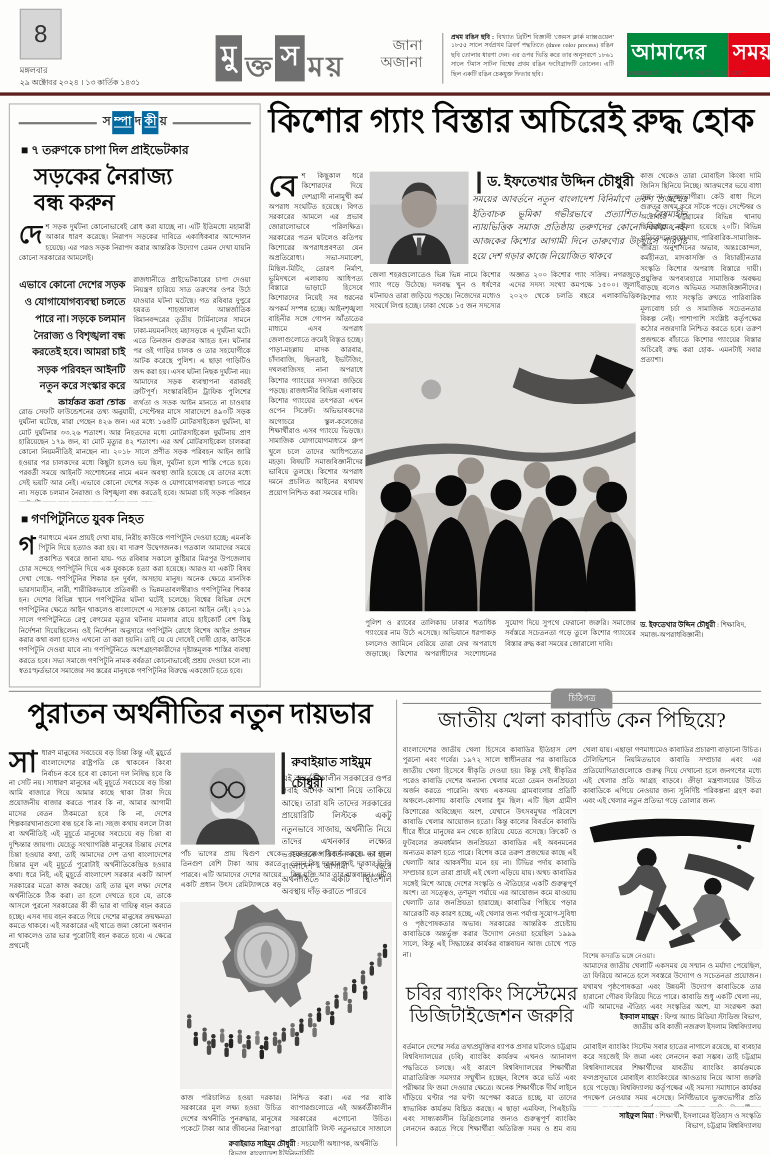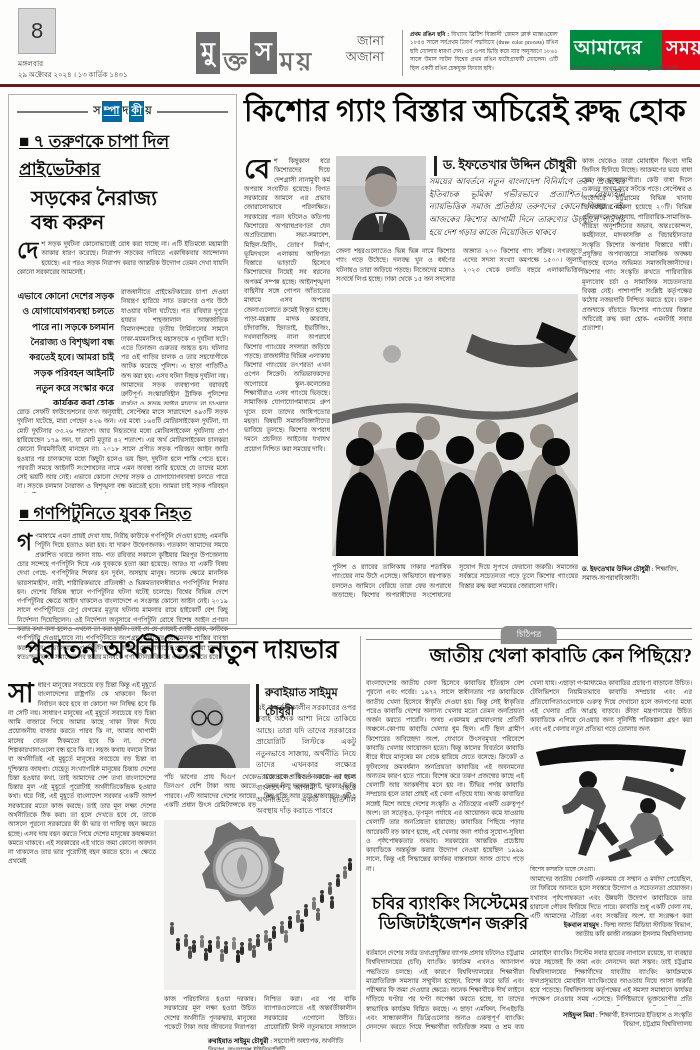--- a/index.html
+++ b/index.html
@@ -26,41 +26,41 @@
   .brand{left:570px;top:30px;display:flex;font-family:"Liberation Sans",sans-serif;font-weight:bold;}
   .brand span{font-size:19px;color:#fff;padding:3px 20px 5px 4px;letter-spacing:.5px;}
   .brand-email{left:570px;top:63px;font-size:6.8px;color:#555;font-family:"Liberation Sans",sans-serif;}
   .toprule{left:0;top:84px;width:700px;height:3px;background:#5e1f1f;}
   
   .edbox{left:8px;top:94px;width:229px;height:531px;border:1px solid #b3b3b3;box-sizing:border-box;padding:6px 8px;}
   .edlabel-row{display:flex;align-items:center;gap:5px;margin-bottom:6px;}
   .edlabel-row:before,.edlabel-row:after{content:"";flex:1;height:2px;background:#777;}
   .edlabel{display:flex;gap:1px;align-items:center;font-weight:700;font-size:11px;color:#333;}
   .edlabel .bx{background:#0369a1;color:#fff;padding:1px 2px;text-decoration:underline;}
-  .kicker{font-size:17px;font-weight:700;color:#111;margin:2px 0 3px 2px;text-decoration:underline;}
+  .kicker{font-size:11px;font-weight:700;color:#111;margin:2px 0 3px 2px;}
   .edh1{font-size:20px;font-weight:700;line-height:1.18;margin:0 0 5px 14px;color:#0d0d0d;}
   .edh2{font-size:16.5px;font-weight:700;line-height:1.2;margin:0 0 5px 12px;color:#0d0d0d;}
   .pullquote{float:left;width:46%;font-size:9px;line-height:1.7;text-align:right;color:#111;
              padding:2px 7px 2px 0;font-weight:600;}
   
   .mainart{left:244px;top:94px;width:448px;height:532px;}
   .mainhead{font-size:30px;font-weight:700;line-height:1.1;color:#070707;white-space:nowrap;}
   .byline{font-size:12.5px;font-weight:700;border-left:3px solid #222;padding-left:6px;color:#0a0a0a;}
   .standfirst{font-size:8.2px;line-height:1.55;color:#222;text-align:justify;overflow:hidden;}
   .signature{font-size:6.4px;line-height:1.45;color:#222;}
   .signature b{color:#000;}
   
   .econ{left:8px;top:636px;width:348px;height:409px;}
   .econhead{font-size:25px;font-weight:700;text-align:center;line-height:1.1;color:#070707;white-space:nowrap;}
   
   .letters{left:366px;top:626px;width:326px;height:409px;}
   .tabrow{position:relative;height:13px;border-bottom:1.5px solid #888;}
   .tab{position:absolute;left:50%;transform:translateX(-50%);top:0;background:#8e8e8e;color:#fff;
        font-size:8px;padding:2px 16px 3px;border-radius:6px 6px 0 0;}
-  .lethead{font-size:19px;font-weight:700;text-align:right;line-height:1.2;color:#070707;white-space:nowrap;}
+  .lethead{font-size:19px;font-weight:400;text-align:center;line-height:1.2;color:#070707;white-space:nowrap;}
   .caption{font-size:6px;color:#333;}
   .hline{background:#8a8a8a;}
   .vline{background:#aaa;}
   .imgbox{background:#e8e6e3;overflow:hidden;}
   svg{display:block;}
 </style>
 </head>
 <body>
 
 <div class="page">

